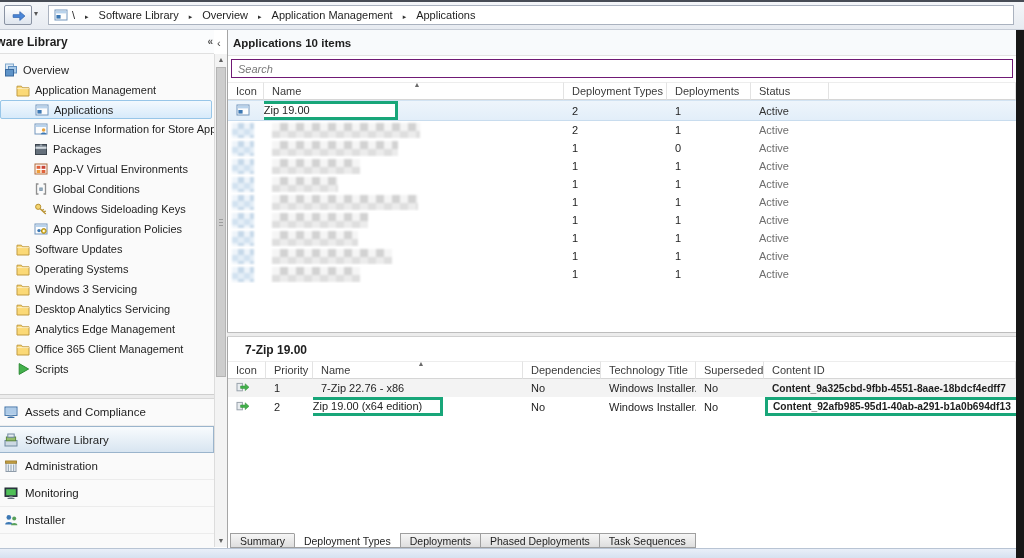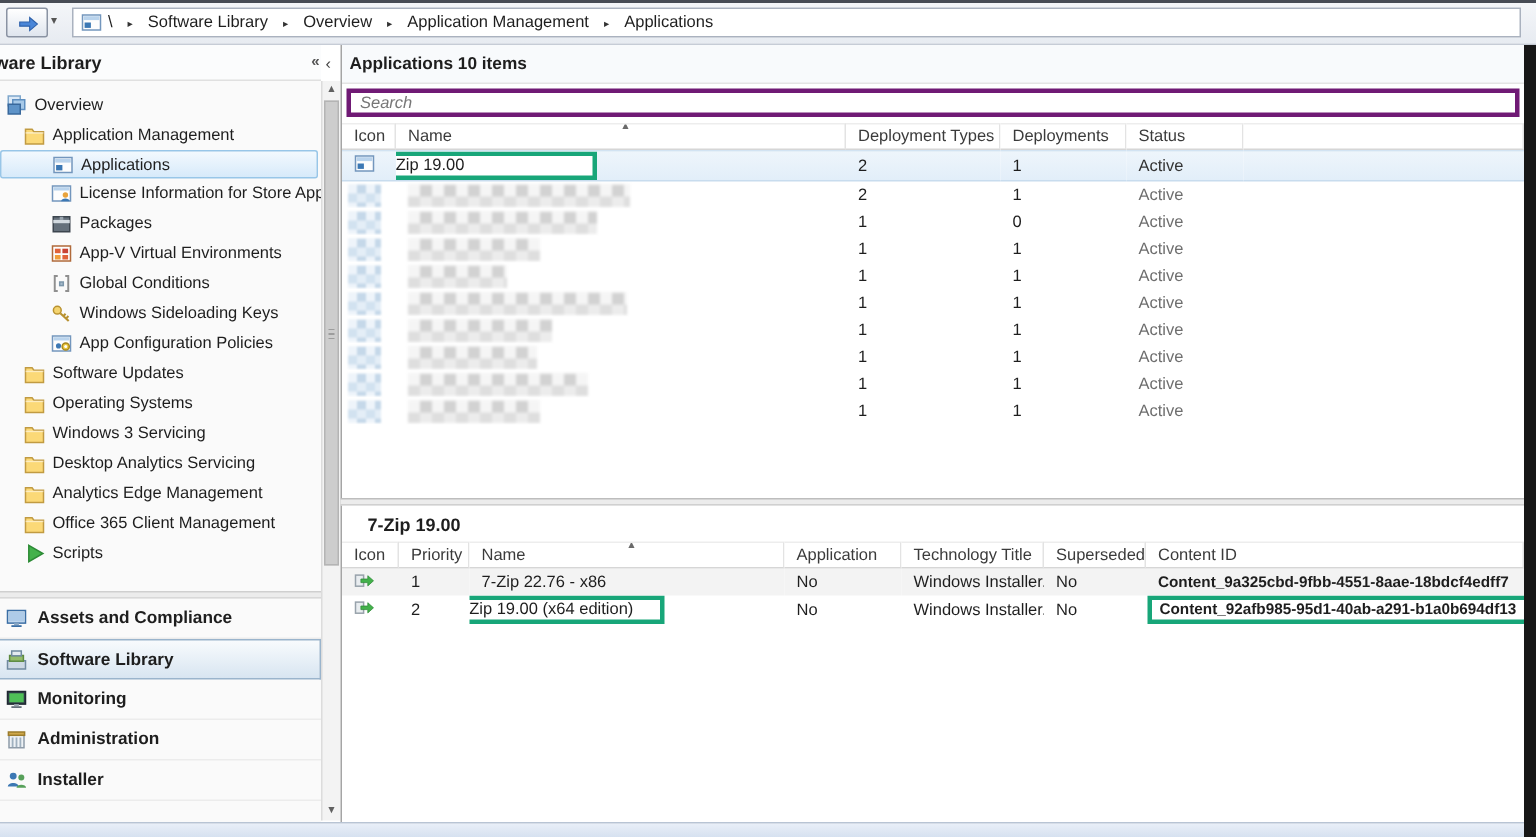--- a/index.html
+++ b/index.html
@@ -24,39 +24,39 @@
   .side-collapse{position:absolute;right:1px;top:0;font-size:10px;color:#555;line-height:24px;}
   .tree{position:absolute;left:0;top:24px;right:0;height:338px;overflow:hidden;padding-top:6px;}
   .titem{height:20px;display:flex;align-items:center;gap:5px;font-size:11px;white-space:nowrap;padding-left:4px;}
   .titem.lvl1{padding-left:16px;}
   .titem.lvl2{padding-left:34px;}
   .titem.sel{background:linear-gradient(#f3f9fe,#d7eafa);border:1px solid #98c6e8;border-radius:2px;margin-right:2px;height:19px;}
   .hdivider{position:absolute;left:0;right:0;top:364px;height:5px;background:#ececec;
     border-top:1px solid #cfcfcf;border-bottom:1px solid #d8d8d8;}
   .navbtns{position:absolute;left:0;right:0;top:369px;bottom:0;overflow:hidden;}
   .navbtn{height:27px;display:flex;align-items:center;gap:7px;padding-left:9px;font-size:11.5px;
-    font-weight:bold;border-bottom:1px solid #ececec;overflow:hidden;}
+    font-weight:normal;border-bottom:1px solid #ececec;overflow:hidden;}
   .navbtn .ico{margin-left:-5px;}
   .navbtn.sel{background:linear-gradient(#f8fbfd,#d8e5f1);border:1px solid #9ab4cc;border-left:none;}
   
   .vscroll{position:absolute;left:214px;top:52px;width:13px;height:493px;background:#f3f3f3;
     border-left:1px solid #dcdcdc;}
   .sarrow{position:absolute;left:0;width:12px;height:12px;font-size:7px;color:#606060;text-align:center;line-height:12px;}
   .sarrow.up{top:0;}
   .sarrow.down{bottom:0;}
   .sthumb{position:absolute;left:1px;top:13px;width:10px;height:310px;background:#cdcdcd;border:1px solid #b4b4b4;}
   .sthumb:after{content:"";position:absolute;left:2px;right:2px;top:50%;height:7px;margin-top:-3px;
     background:repeating-linear-gradient(#9d9d9d 0 1px,transparent 1px 3px);}
   .main-border{position:absolute;left:227px;top:28px;width:1px;bottom:10px;background:#a5a5a5;}
   
   .main{position:absolute;left:228px;top:28px;right:8px;bottom:10px;background:#fff;}
   .main-header{position:absolute;left:0;right:0;top:0;height:26px;background:#f8fafc;
     border-bottom:1px solid #e4e4e4;font-size:11.5px;font-weight:bold;line-height:26px;padding-left:5px;}
   .main-header .chev{position:absolute;left:-11px;top:0;font-weight:normal;color:#444;font-size:11px;}
-  .search{position:absolute;left:3px;right:3px;top:29px;height:19px;border:3px solid #701a75;
+  .search{position:absolute;left:3px;right:3px;top:29px;height:19px;border:1px solid #701a75;
     font-size:11px;padding:1px 6px;font-family:"Liberation Sans",sans-serif;}
   .search::placeholder{font-style:italic;color:#777;}
   
   table{border-collapse:separate;border-spacing:0;table-layout:fixed;width:100%;font-size:11px;}
   th{font-weight:normal;text-align:left;color:#3b3b3b;height:18px;padding:0 8px;position:relative;
     border-right:1px solid #e3e3e3;border-bottom:1px solid #d6d6d6;border-top:1px solid #ededed;white-space:nowrap;overflow:hidden;background:#fff;}
   td{height:18px;padding:0 8px;white-space:nowrap;overflow:hidden;}
   .sort{position:absolute;left:50%;top:-2px;font-size:7px;color:#6a6a6a;}
   .grid-wrap{position:absolute;left:0;right:0;top:52px;}
   .arow.sel td{background:linear-gradient(#eef5fb,#e2eef9);border-top:1px solid #d2e3f2;border-bottom:1px solid #c8dcee;}
@@ -296,37 +296,37 @@
               <rect x="1" y="7.5" width="12" height="5.5" fill="#cdd9e4" stroke="#708aa0"></rect>
               <rect x="2.4" y="4" width="9.2" height="3.8" fill="#94bc6c" stroke="#5d8a3f"></rect>
               <rect x="3.8" y="1" width="6.4" height="3.2" fill="#e4ebf1" stroke="#708aa0"></rect>
             </svg>
           </span>
           <span>Software Library</span>
         </div>
         <div class="navbtn">
           <span class="ico">
             <svg viewBox="0 0 14 14" width="14" height="14">
+              <rect x="2" y="2.5" width="10" height="10" fill="#eef2f6" stroke="#8f9ca9"></rect>
+              <path d="M4.4 12V5.6M7 12V5.6M9.6 12V5.6" stroke="#9fb0bf" stroke-width="1.2"></path>
+              <rect x="1.6" y="2" width="10.8" height="2.2" fill="#cfa84b" stroke="#9c7c2c"></rect>
+            </svg>
+          </span>
+          <span>Administration</span>
+        </div>
+        <div class="navbtn">
+          <span class="ico">
+            <svg viewBox="0 0 14 14" width="14" height="14">
               <rect x="1" y="2" width="12" height="8.4" fill="#35424e" stroke="#1f2831"></rect>
               <rect x="2.2" y="3.2" width="9.6" height="6" fill="#4fc057"></rect>
               <rect x="5.4" y="10.4" width="3.2" height="1.4" fill="#9aa5af"></rect>
               <rect x="3.6" y="11.8" width="6.8" height="1.2" fill="#65707b"></rect>
             </svg>
           </span>
           <span>Monitoring</span>
-        </div>
-        <div class="navbtn">
-          <span class="ico">
-            <svg viewBox="0 0 14 14" width="14" height="14">
-              <rect x="2" y="2.5" width="10" height="10" fill="#eef2f6" stroke="#8f9ca9"></rect>
-              <path d="M4.4 12V5.6M7 12V5.6M9.6 12V5.6" stroke="#9fb0bf" stroke-width="1.2"></path>
-              <rect x="1.6" y="2" width="10.8" height="2.2" fill="#cfa84b" stroke="#9c7c2c"></rect>
-            </svg>
-          </span>
-          <span>Administration</span>
         </div>
         <div class="navbtn">
           <span class="ico">
             <svg viewBox="0 0 14 14" width="14" height="14">
               <circle cx="4.8" cy="4.4" r="2.3" fill="#3c78b4"></circle>
               <path d="M1.2 11.4c0-3.2 7.2-3.2 7.2 0z" fill="#3c78b4"></path>
               <circle cx="10.2" cy="5.4" r="2" fill="#57a05a"></circle>
               <path d="M7 12.2c0-2.8 6.4-2.8 6.4 0z" fill="#57a05a"></path>
             </svg>
           </span>
@@ -503,21 +503,21 @@
             <col style="width:78px">
             <col style="width:95px">
             <col style="width:68px">
             <col>
           </colgroup>
         <thead>
             <tr id="detail-head">
               <th>Icon</th>
               <th>Priority</th>
               <th>Name<span class="sort">▲</span></th>
-              <th>Application</th>
+              <th>Dependencies</th>
               <th>Technology Title</th>
               <th>Superseded</th>
               <th>Content ID</th>
             </tr>
           </thead>
         <tbody id="detail-body">
             <tr class="drow0">
               <td><span class="ico"><svg viewBox="0 0 14 14" width="14" height="14">
                     <rect x="1" y="3.4" width="5.4" height="7.4" fill="#e9edf0" stroke="#98a2ab"></rect>
                     <path d="M4.6 6h4.6V3.8l3.8 3.4-3.8 3.4V8.4H4.6z" fill="#43b14b" stroke="#2c8a35" stroke-width=".5"></path>
@@ -537,17 +537,24 @@
               <td>2</td>
               <td><span class="hl hl-dname"><span>7-Zip 19.00 (x64 edition)</span></span></td>
               <td>No</td>
               <td>Windows Installer...</td>
               <td>No</td>
               <td class="cid"><span class="hl hl-cid"><span>Content_92afb985-95d1-40ab-a291-b1a0b694df13</span></span></td>
             </tr>
           </tbody>
       </table>
     </div>
+    <div class="tabs" id="tabs">
+        <div class="tab">Summary</div>
+        <div class="tab active">Deployment Types</div>
+        <div class="tab">Deployments</div>
+        <div class="tab">Phased Deployments</div>
+        <div class="tab">Task Sequences</div>
+      </div>
   </div>
 
   <div class="statusbar"></div>
   <div class="dark-edge"></div>
 </div>
 
 </body></html>

